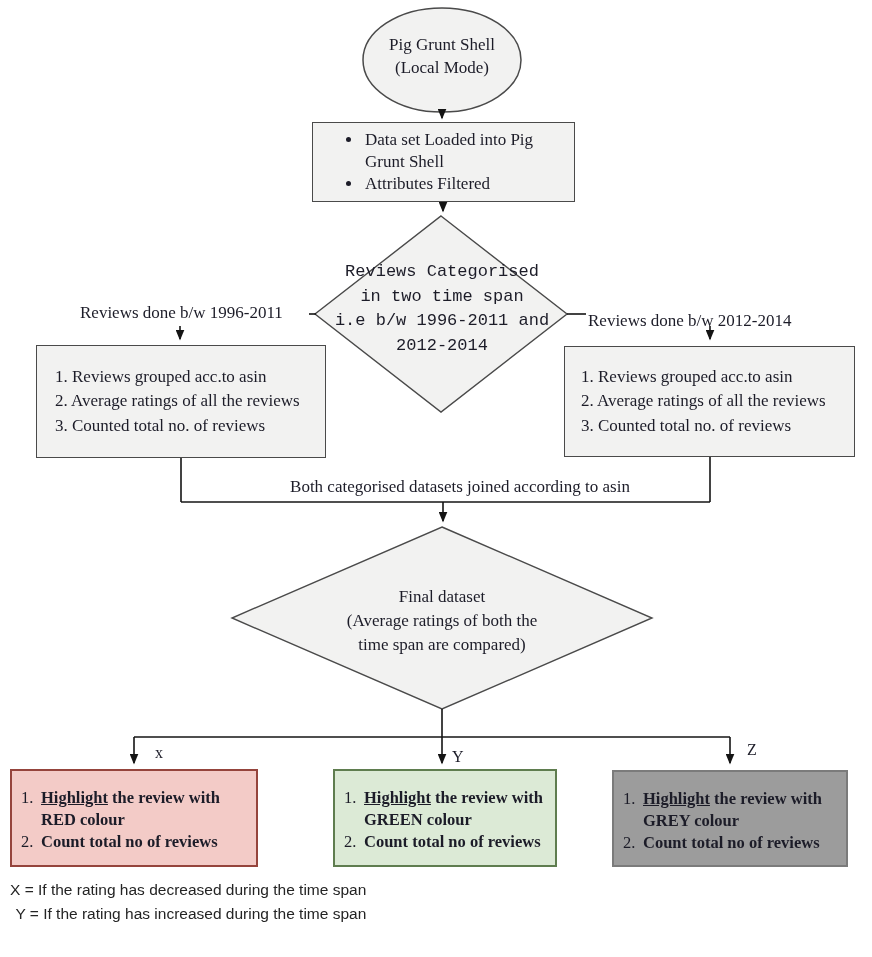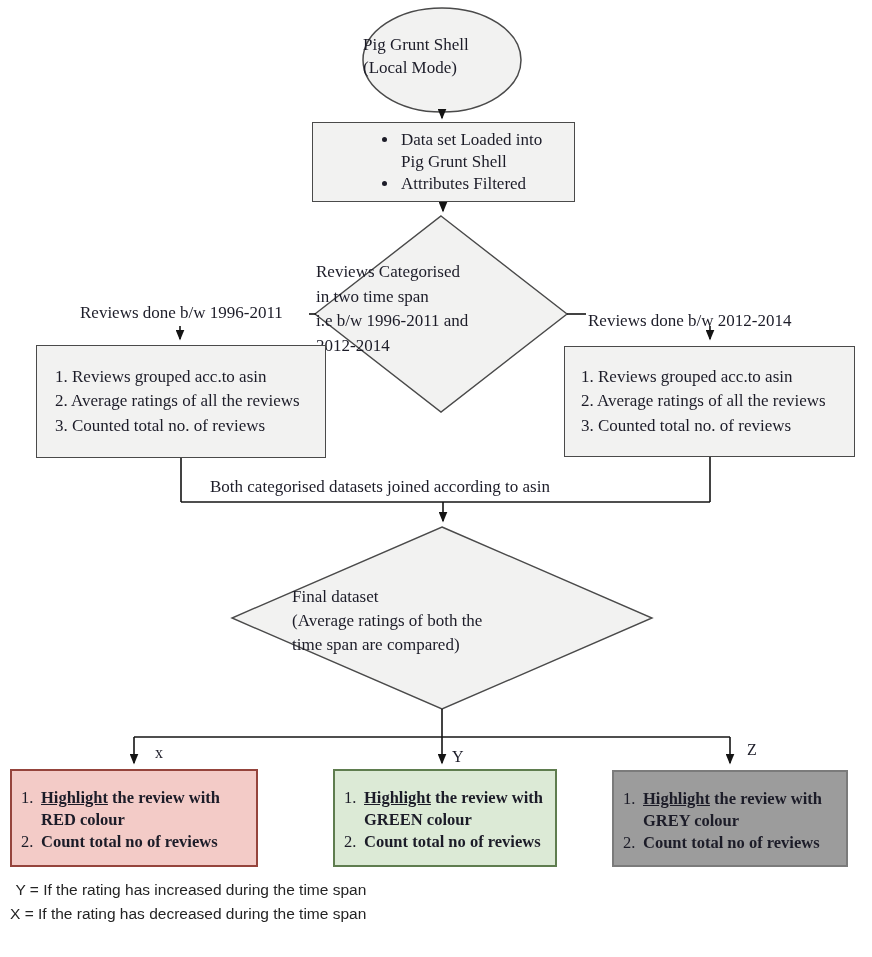--- a/index.html
+++ b/index.html
@@ -2,49 +2,49 @@
 <html><head>
 <meta charset="utf-8">
 <style>
   html,body{margin:0;padding:0;background:#ffffff;}
   .stage{
     position:relative;width:872px;height:957px;background:#ffffff;
     font-family:"Liberation Serif","DejaVu Serif",serif;color:#1c1c28;overflow:hidden;
   }
   .layer{position:absolute;left:0;top:0;}
   .abs{position:absolute;text-align:right;}
-  .ctr{text-align:left;}
+  .ctr{text-align:center;}
   .prelines{white-space:pre-line;}
   .box{
     position:absolute;background:#f2f2f1;border:1.5px solid #4a4a4a;box-sizing:border-box;
   }
   
   .load-box{left:312px;top:122px;width:263px;height:80px;display:flex;align-items:center;}
   .load-box ul{margin:0;padding:0 6px 0 50px;font-size:17px;line-height:1.3;}
-  .load-box li{padding-left:2px;margin-left:36px;}
+  .load-box li{padding-left:2px;}
   
   .side-box{display:flex;flex-direction:column;justify-content:center;
     font-size:17px;line-height:1.42;}
   .side-box .row{white-space:nowrap;}
   .left-box{left:36px;top:345px;width:290px;height:113px;padding-left:18px;}
   .right-box{left:564px;top:346px;width:291px;height:111px;padding-left:16px;}
   
   .action-box{
     position:absolute;border:2px solid #000;box-sizing:border-box;
     padding:16px 2px 0 9px;font-size:16.5px;line-height:22px;
   }
   .red-box{left:10px;top:769px;width:248px;height:98px;}
   .green-box{left:333px;top:769px;width:224px;height:98px;}
   .grey-box{left:612px;top:770px;width:236px;height:97px;}
   .citem{display:flex;}
   .cnum{flex:0 0 20px;}
   .ctext{white-space:pre-line;font-weight:bold;}
   
   .ellipse-label{left:363px;top:33px;width:158px;font-size:17px;line-height:23px;}
-  .d1-label{left:316px;top:260px;width:252px;font-size:17px;line-height:24.5px;}
+  .d1-label{left:316px;top:260px;width:252px;font-size:17px;line-height:24.5px;font-family:Liberation Mono, monospace;}
   .d2-label{left:292px;top:585px;width:300px;font-size:17px;line-height:24px;}
   .branch-label{font-size:17px;}
   .lbl-left{left:80px;top:303px;}
   .lbl-right{left:588px;top:311px;}
   .join-label{left:210px;top:477px;width:500px;font-size:17px;}
   .xyz{font-size:16px;}
   .lbl-x{left:155px;top:744px;}
   .lbl-y{left:452px;top:748px;}
   .lbl-z{left:747px;top:741px;}
   
@@ -161,17 +161,17 @@
       <span class="ctext"><u>Highlight</u><span> the review with
 GREY colour</span></span>
     </div>
     <div class="citem">
       <span class="cnum">2.</span>
       <span class="ctext">Count total no of reviews</span>
     </div>
   </div>
 
   <div class="abs legend">
+    <div>X = If the rating has decreased during the time span</div>
     <div>Y = If the rating has increased during the time span</div>
-    <div>X = If the rating has decreased during the time span</div>
   </div>
 
 </div>
 
 </body></html>

